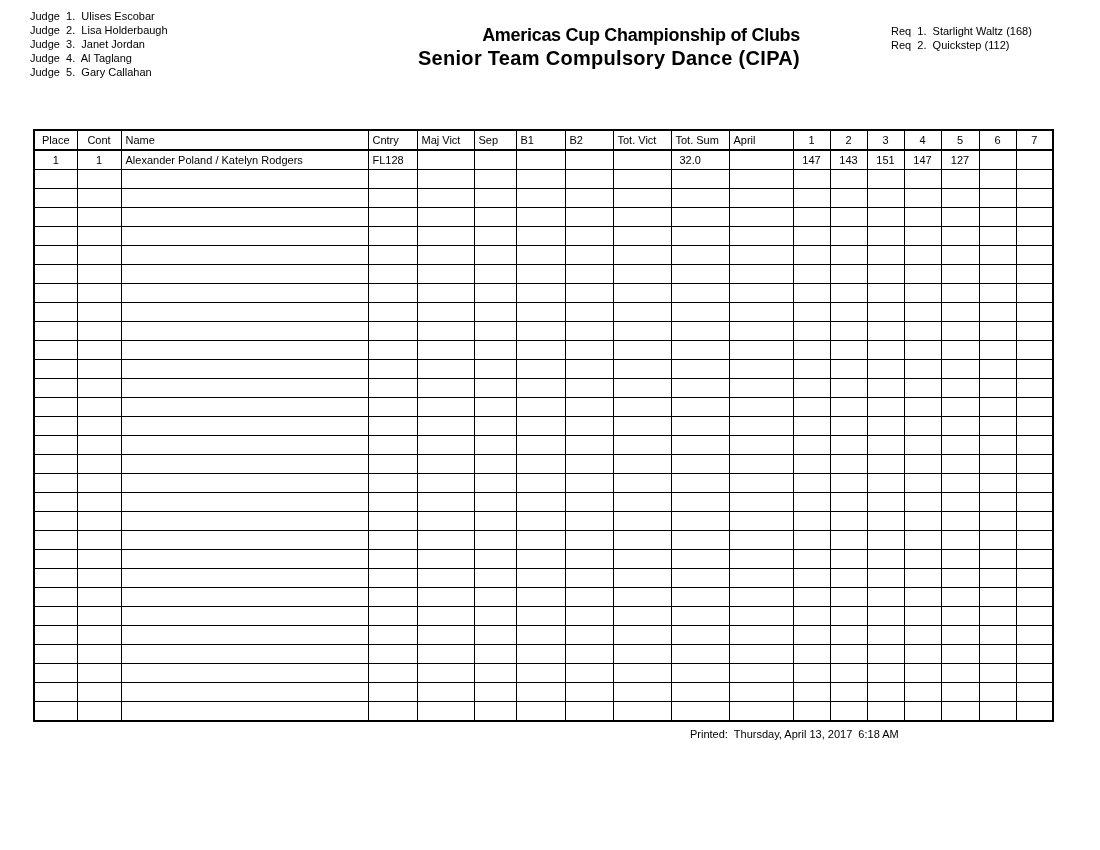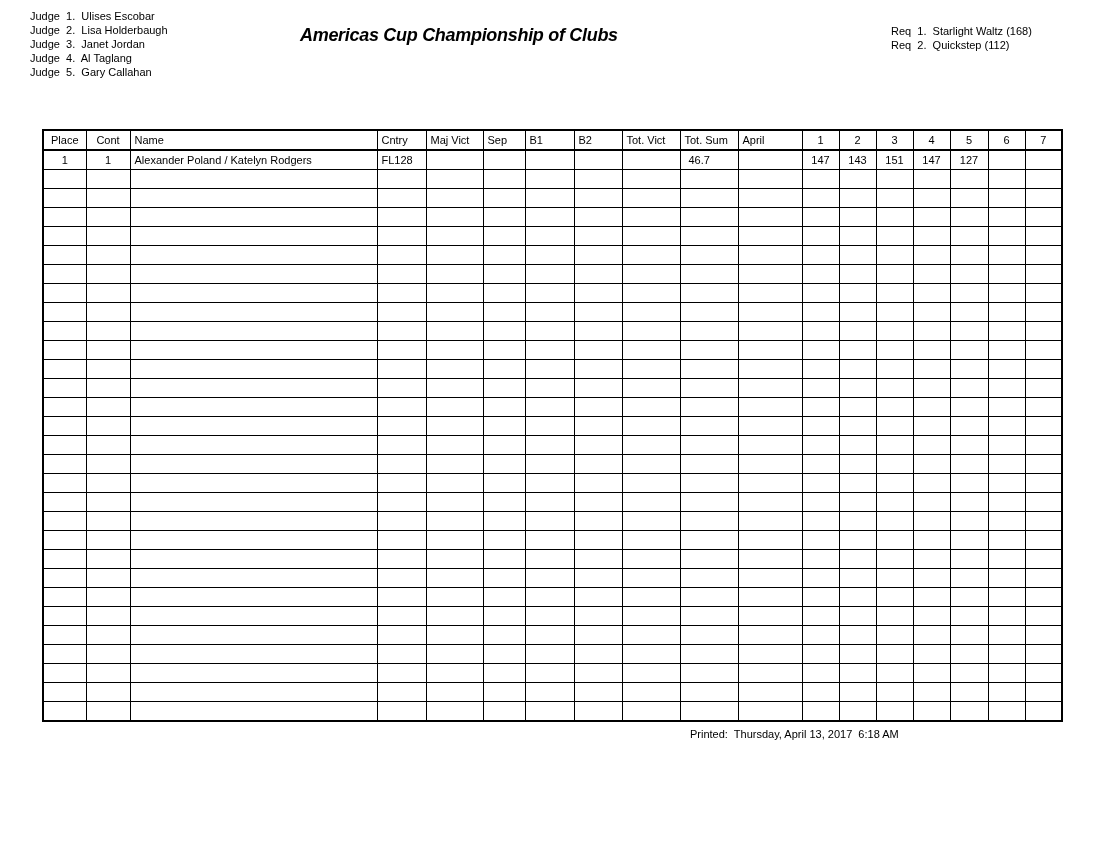--- a/index.html
+++ b/index.html
@@ -1,48 +1,49 @@
 <!DOCTYPE html>
 <html><head>
   <meta charset="utf-8">
   <style>
     html, body { margin:0; padding:0; background:#ffffff; }
     body { width:1100px; height:850px; position:relative; overflow:hidden; font-family:"Liberation Sans", sans-serif; color:#000; }
     .judges { position:absolute; left:30px; top:9px; font-size:11px; line-height:14px; }
     .judges div { white-space:pre; }
-    .title-block { position:absolute; left:300px; width:500px; top:24px; text-align:left;font-style:italic; }
+    .title-block { position:absolute; left:300px; width:500px; top:24px; text-align:right; }
     .t1 { font-size:18px; font-weight:bold; line-height:22px; letter-spacing:-0.3px; }
     .t2 { font-size:15px; line-height:18px; margin-top:-1px; }
     .t3 { font-size:20px; font-weight:bold; line-height:24px; letter-spacing:0.3px; }
     .t4 { font-size:17px; line-height:22px; }
     .t2 { position:relative; left:-25px; }
     .right-block { position:absolute; left:880px; top:24px; width:180px; }
     .code { font-size:18px; font-weight:bold; text-align:center; padding-left:44px; line-height:22px; }
     .req { font-size:11px; line-height:14px; padding-left:11px; white-space:pre; }
-    table.results { position:absolute; left:42px; top:129px; border-collapse:collapse; table-layout:fixed; }
+    table.results { position:absolute; left:33px; top:129px; border-collapse:collapse; table-layout:fixed; }
     table.results th, table.results td { border:1px solid #000; padding:0 4px; font-size:11px; font-weight:normal; height:18px; overflow:hidden; white-space:nowrap; }
     table.results thead th { border-bottom:2px solid #000; height:18px; }
     table.results { border:2px solid #000; }
     .c { text-align:center; }
     .l { text-align:left; }
     .printed { position:absolute; left:690px; top:728px; font-size:11px; white-space:pre; }
   </style>
 </head>
 <body>
 
 <div class="judges">
   <div>Judge  1.  Ulises Escobar</div>
   <div>Judge  2.  Lisa Holderbaugh</div>
   <div>Judge  3.  Janet Jordan</div>
   <div>Judge  4.  Al Taglang</div>
   <div>Judge  5.  Gary Callahan</div>
 </div>
 
 <div class="title-block">
   <div class="t1">Americas Cup Championship of Clubs</div>
+  <div class="t3">Senior Team Compulsory Dance (CIPA)</div>
 </div>
 
 <div class="right-block">
   <div class="req">Req  1.  Starlight Waltz (168)</div>
   <div class="req">Req  2.  Quickstep (112)</div>
 </div>
 
 <table class="results">
   <colgroup>
     <col style="width:43px">
@@ -90,21 +91,21 @@
       <tr>
         <td class="c">1</td>
         <td class="c">1</td>
         <td class="l">Alexander Poland / Katelyn Rodgers</td>
         <td class="l">FL128</td>
         <td class="l"></td>
         <td class="l"></td>
         <td class="l"></td>
         <td class="l"></td>
         <td class="l"></td>
-        <td class="l" style="padding-left: 8px;">46.7</td>
+        <td class="l" style="padding-left: 8px;">32.0</td>
         <td class="l"></td>
         <td class="c">147</td>
         <td class="c">143</td>
         <td class="c">151</td>
         <td class="c">147</td>
         <td class="c">127</td>
         <td class="c"></td>
         <td class="c"></td>
       </tr>
       <tr>

